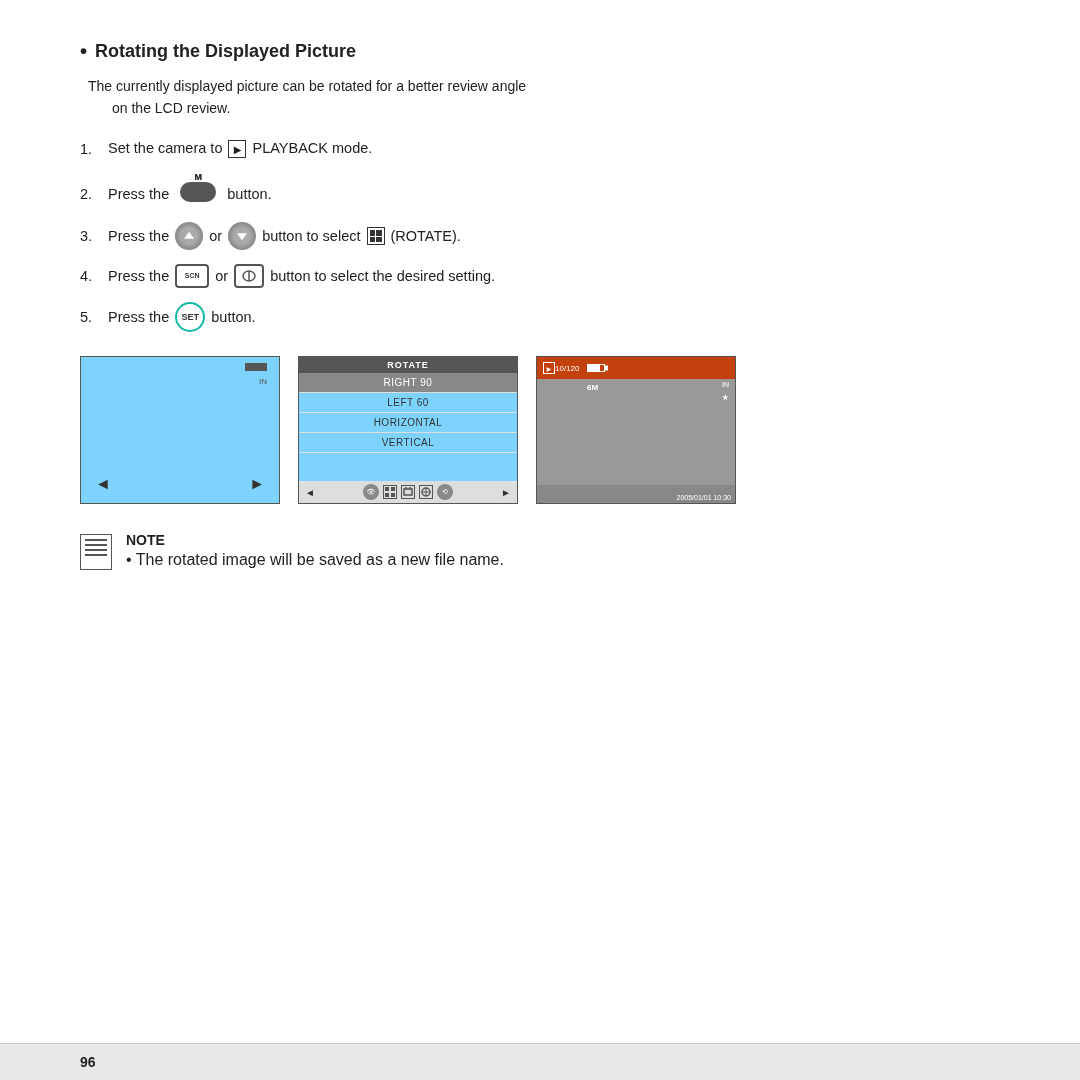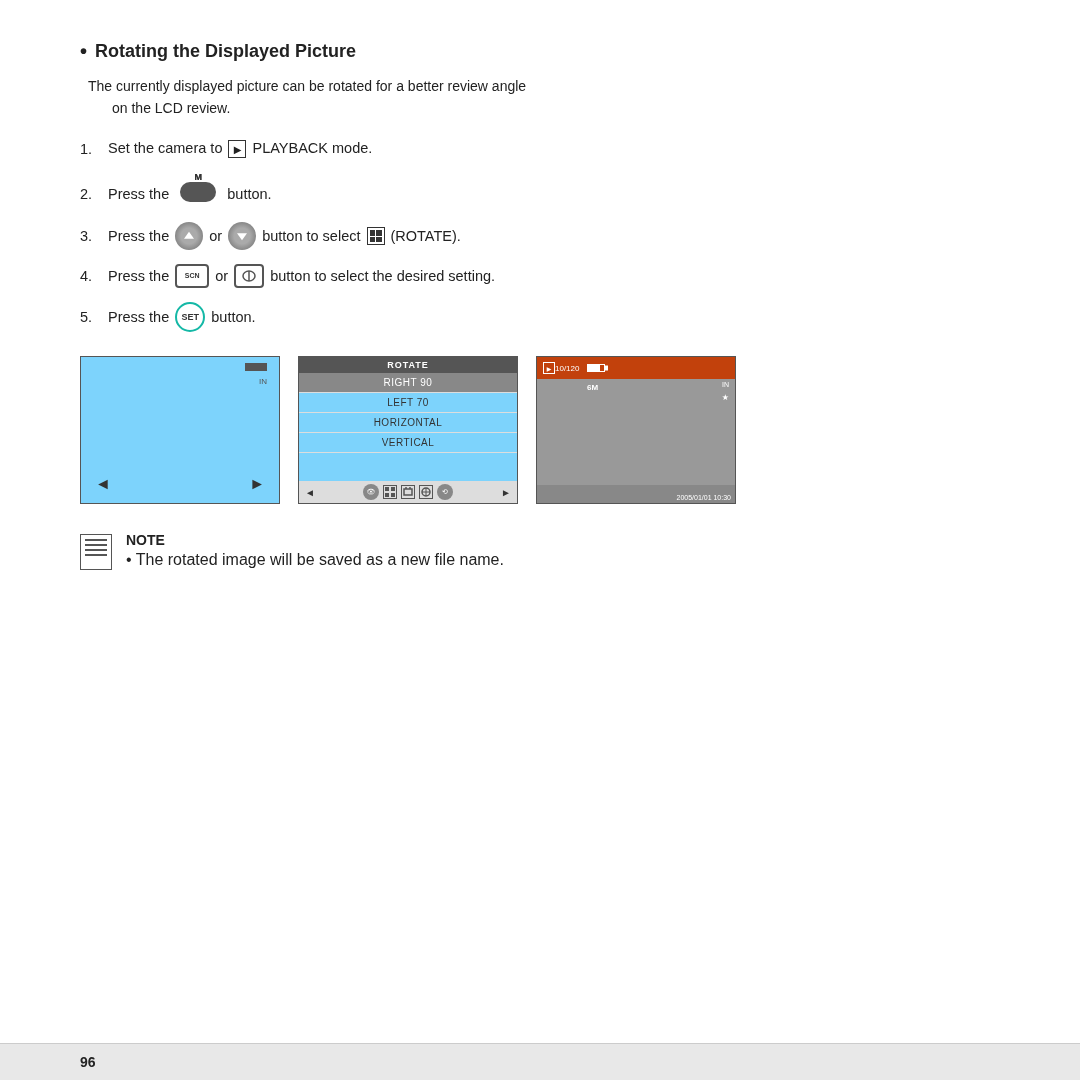--- a/index.html
+++ b/index.html
@@ -567,21 +567,21 @@
         <div class="in-label">IN</div>
         <div class="arrow-left">◄</div>
         <div class="arrow-right">►</div>
       </div>
     </div>
 
     <div class="screen-box screen2">
       <div class="screen2-inner">
         <div class="menu-title-bar">ROTATE</div>
         <div class="menu-item selected">RIGHT 90</div>
-        <div class="menu-item">LEFT 70</div>
+        <div class="menu-item">LEFT 60</div>
         <div class="menu-item">HORIZONTAL</div>
         <div class="menu-item">VERTICAL</div>
         <div class="screen2-bottom-bar">
           <span class="bottom-arrow">◄</span>
           <div class="bottom-icons">
             <div class="bottom-icon-circle">👁</div>
             <div class="bottom-icon-square">
               <svg width="10" height="10" viewBox="0 0 10 10">
                 <rect x="0" y="0" width="4" height="4" fill="#555"></rect>
                 <rect x="6" y="0" width="4" height="4" fill="#555"></rect>

